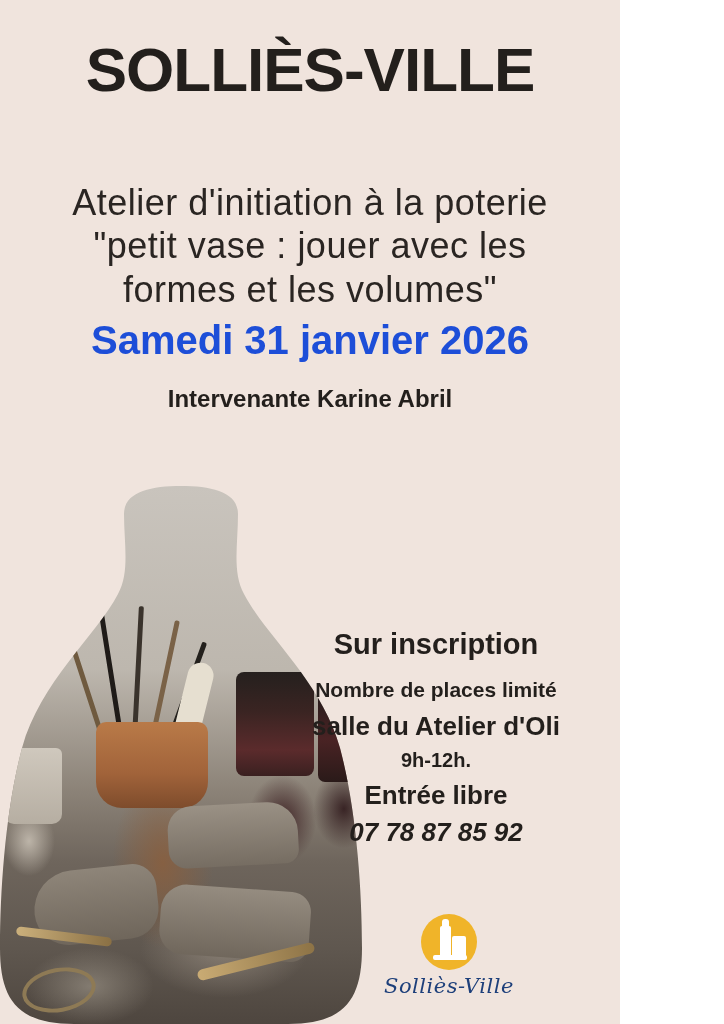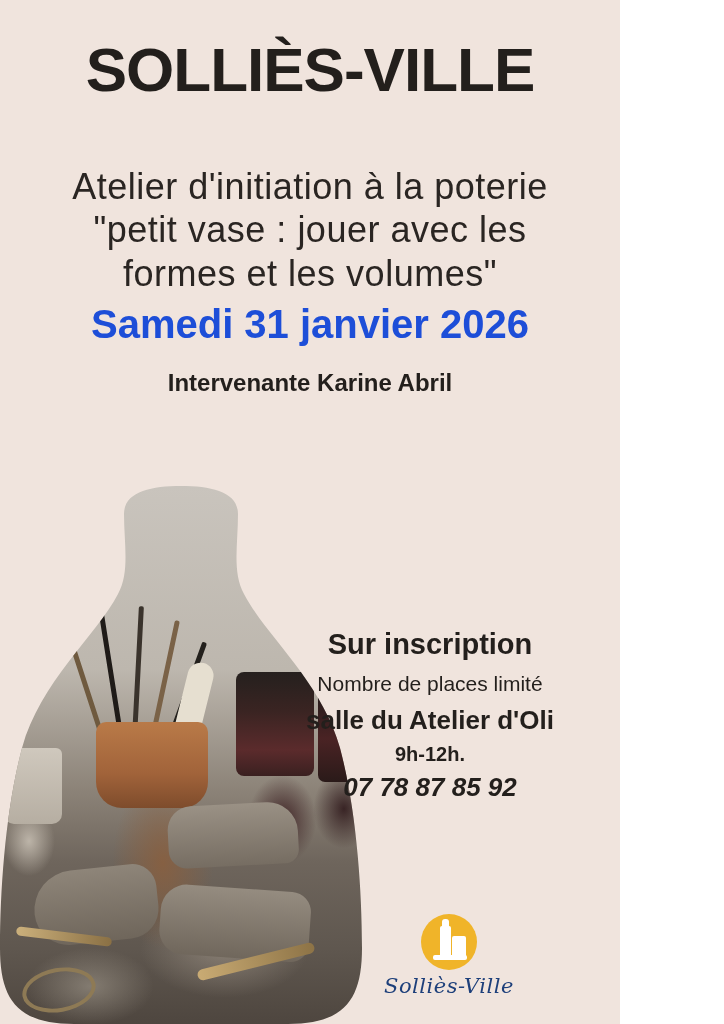--- a/index.html
+++ b/index.html
@@ -22,21 +22,21 @@
     font-size:62px;
     font-weight:bold;
     letter-spacing:-1px;
     color:#231f1c;
     font-family:"Liberation Sans", sans-serif;
   }
 
   
   .headline {
     position:absolute;
-    top:166px; left:0; width:100%;
+    top:182px; left:0; width:100%;
     text-align:center;
     color:#2a2522;
   }
   .headline .line1 {
     font-size:36px;
     line-height:1.16;
     letter-spacing:0.5px;
   }
   .headline .line2 {
     font-size:36px;
@@ -178,28 +178,28 @@
     left:22px; top:482px;
     width:74px; height:44px;
     border:4px solid #8e7a55;
     border-radius:50%;
     transform:rotate(-10deg);
   }
 
   
   .info {
     position:absolute;
-    right:40px;
+    right:34px;
     top:628px;
     width:300px;
     text-align:center;
     color:#231f1c;
   }
   .info .l-registration { font-size:29px; font-weight:bold; line-height:1.15; }
-  .info .l-limited      { font-size:21px; font-weight:normal; margin-top:10px; line-height:1.2; }
+  .info .l-limited      { font-size:21px; font-weight:bold; margin-top:16px; line-height:1.2; }
   .info .l-venue        { font-size:26px; font-weight:bold; margin-top:8px; line-height:1.2; }
   .info .l-hours        { font-size:20px; font-weight:bold; margin-top:6px; line-height:1.2; }
   .info .l-free         { font-size:26px; font-weight:bold; margin-top:8px; line-height:1.2; }
   .info .l-phone        { font-size:26px; font-weight:bold; margin-top:6px; line-height:1.2;font-style:italic; }
 
   
   .logo {
     position:absolute;
     right:96px;
     bottom:26px;
@@ -286,20 +286,21 @@
       <div class="stick2"></div>
       <div class="tool-round"></div>
     </div>
   </div>
 
   <div class="info">
     <div class="l-registration">Sur inscription</div>
     <div class="l-limited">Nombre de places limité</div>
     <div class="l-venue">salle du Atelier d'Oli</div>
     <div class="l-hours">9h-12h.</div>
+    <div class="l-free">Entrée libre</div>
     <div class="l-phone">07 78 87 85 92</div>
   </div>
 
   <div class="logo">
     <div class="badge">
       <div class="tower"></div>
       <div class="wall"></div>
       <div class="base"></div>
     </div>
     <div class="wordmark">Solliès-Ville</div>

